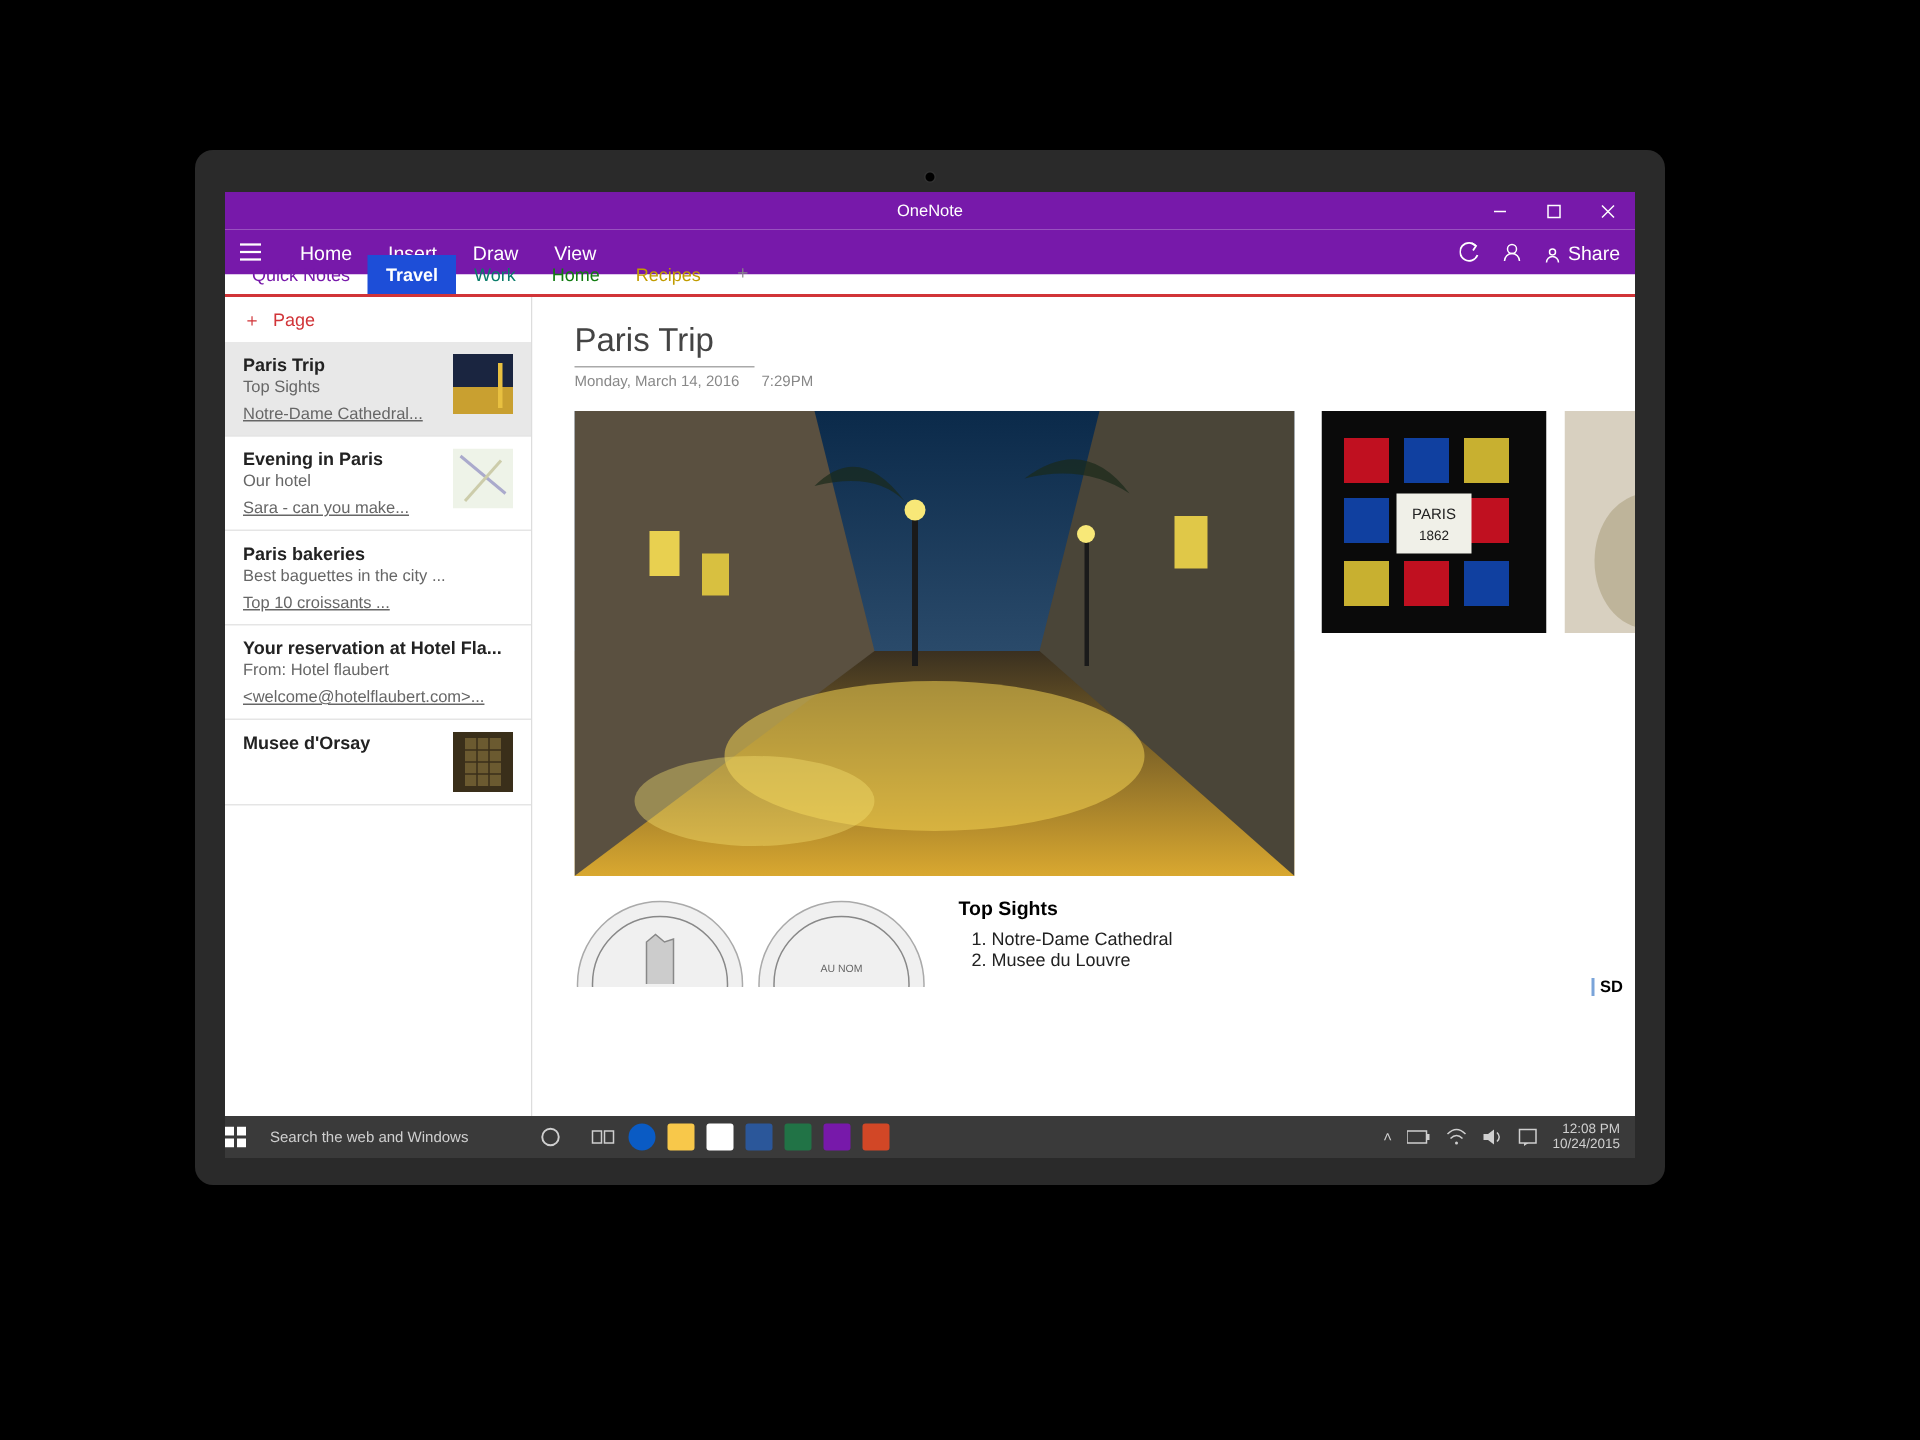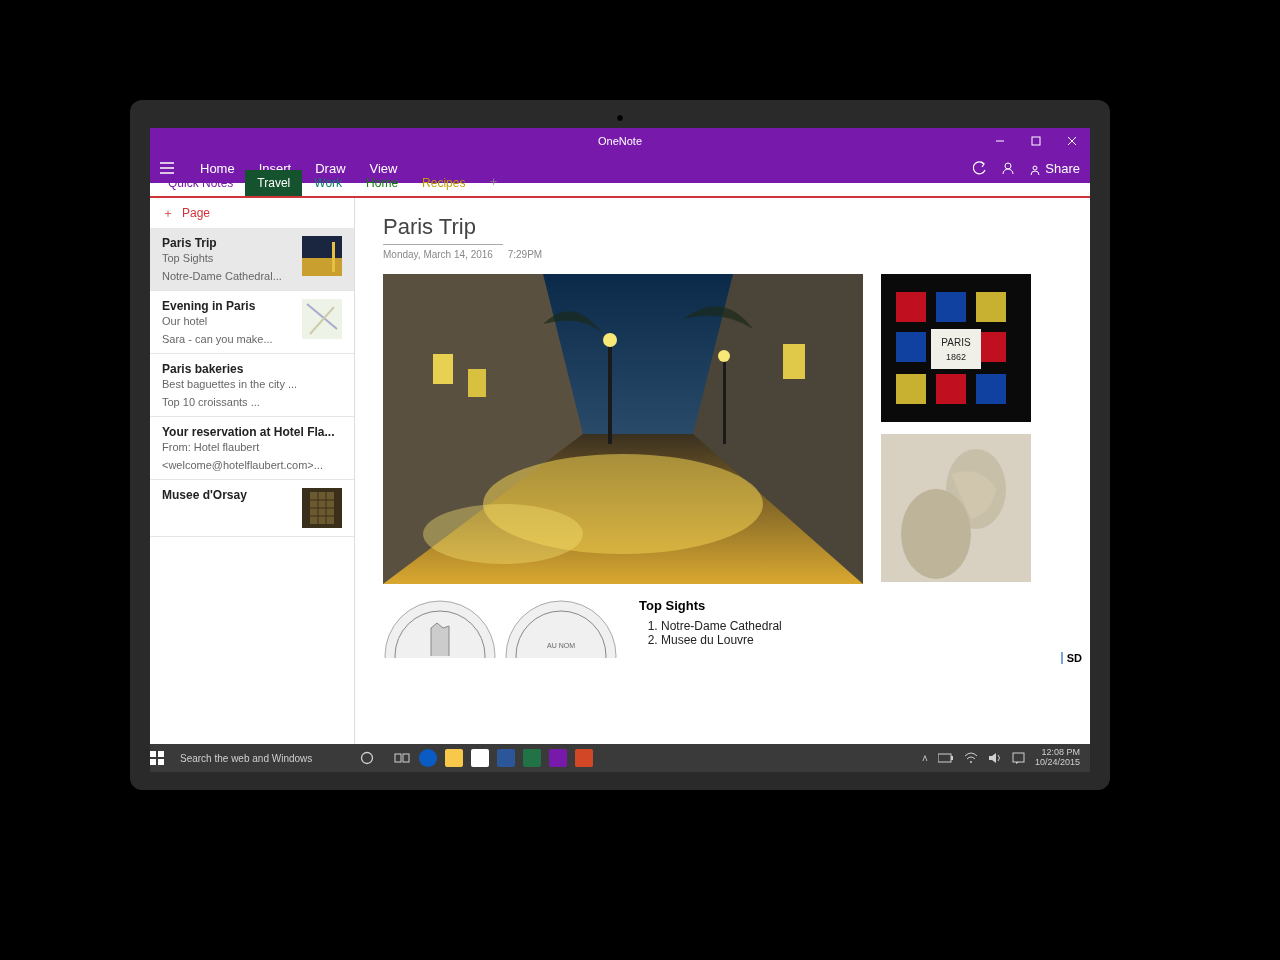--- a/index.html
+++ b/index.html
@@ -11,42 +11,42 @@
 .titlebar .ctrls { position: absolute; right: 0; top: 0; height: 100%; display: flex; }
 .titlebar .ctrls span { width: 36px; display: flex; align-items: center; justify-content: center; cursor: pointer; }
 .ribbon { height: 30px; background: #7719aa; color: #fff; display: flex; align-items: center; padding: 0 10px; font-size: 13px; }
 .ribbon .hamburger { width: 24px; text-align: center; cursor: pointer; }
 .ribbon .tabs { display: flex; gap: 24px; margin-left: 16px; }
 .ribbon .tabs span { cursor: pointer; }
 .ribbon .right { margin-left: auto; display: flex; gap: 14px; align-items: center; }
 .sections { height: 15px; background: #fff; border-bottom: 2px solid #d13438; display: flex; align-items: flex-end; padding: 0 6px; font-size: 12px; }
 .sections .sec { padding: 6px 12px; cursor: pointer; }
 .sec.s0 { color: #7719aa; }
-.sec.s1 { background: #14532d; color: #fff; }
+.sec.s1 { background: #1d4ed8; color: #fff; font-weight: bold; }
 .sec.s2 { color: #0a7c6a; }
 .sec.s3 { color: #107c10; }
 .sec.s4 { color: #c19c00; }
 .sections .add { color: #888; padding: 6px 10px; cursor: pointer; }
 .work { flex: 1; display: flex; min-height: 0; }
 .pagelist { width: 205px; border-right: 1px solid #ddd; display: flex; flex-direction: column; overflow: hidden; }
 .addpage { height: 30px; display: flex; align-items: center; gap: 8px; padding: 0 12px; color: #d13438; font-size: 12px; cursor: pointer; }
 .page-item { border-bottom: 1px solid #e5e5e5; padding: 8px 12px; font-size: 11px; cursor: pointer; display: flex; gap: 8px; }
 .page-item.selected { background: #e8e8e8; }
 .page-item .ptxt { flex: 1; min-width: 0; }
 .page-item .ptitle { font-weight: 600; color: #222; font-size: 12px; margin-bottom: 2px; white-space: nowrap; overflow: hidden; text-overflow: ellipsis; }
 .page-item .psub { color: #666; white-space: nowrap; overflow: hidden; text-overflow: ellipsis; }
-.page-item .psub2 { color: #666; white-space: nowrap; overflow: hidden; text-overflow: ellipsis; margin-top: 6px; }
+.page-item .psub2 { color: #666; white-space: nowrap; overflow: hidden; text-overflow: ellipsis; margin-top: 6px; text-decoration: underline; }
 .thumb { width: 40px; height: 40px; flex-shrink: 0; }
 .canvas { flex: 1; background: #fff; padding: 16px 28px; overflow: hidden; position: relative; }
 .note-title { font-size: 22px; font-weight: 300; color: #444; border-bottom: 1px solid #aaa; padding-bottom: 4px; width: 120px; }
 .note-date { font-size: 10px; color: #888; margin-top: 4px; }
 .note-date span { margin-right: 12px; }
 .images-row { display: flex; gap: 18px; margin-top: 14px; }
 .main-img { width: 480px; height: 310px; }
-.side-imgs { display: flex; flex-direction: column; gap: 12px; }
+.side-imgs { display: flex; flex-direction: row; gap: 12px; }
 .side-imgs div { width: 150px; height: 148px; }
 .bottom-row { display: flex; gap: 20px; margin-top: 14px; align-items: flex-start; }
 .coins { display: flex; gap: 6px; }
 .sights { flex: 1; }
 .sights h4 { font-size: 13px; font-weight: 700; margin-bottom: 6px; }
 .sights ol { font-size: 12px; padding-left: 22px; color: #222; }
 .sd { position: absolute; right: 8px; bottom: 80px; font-size: 11px; font-weight: 600; border-left: 2px solid #7aa4d9; padding-left: 4px; }
 .taskbar { height: 28px; background: #3a3a3a; display: flex; align-items: center; color: #cfcfcf; font-size: 10px; }
 .taskbar .start { width: 30px; text-align: center; cursor: pointer; }
 .taskbar .search { flex: 0 0 180px; cursor: text; }

